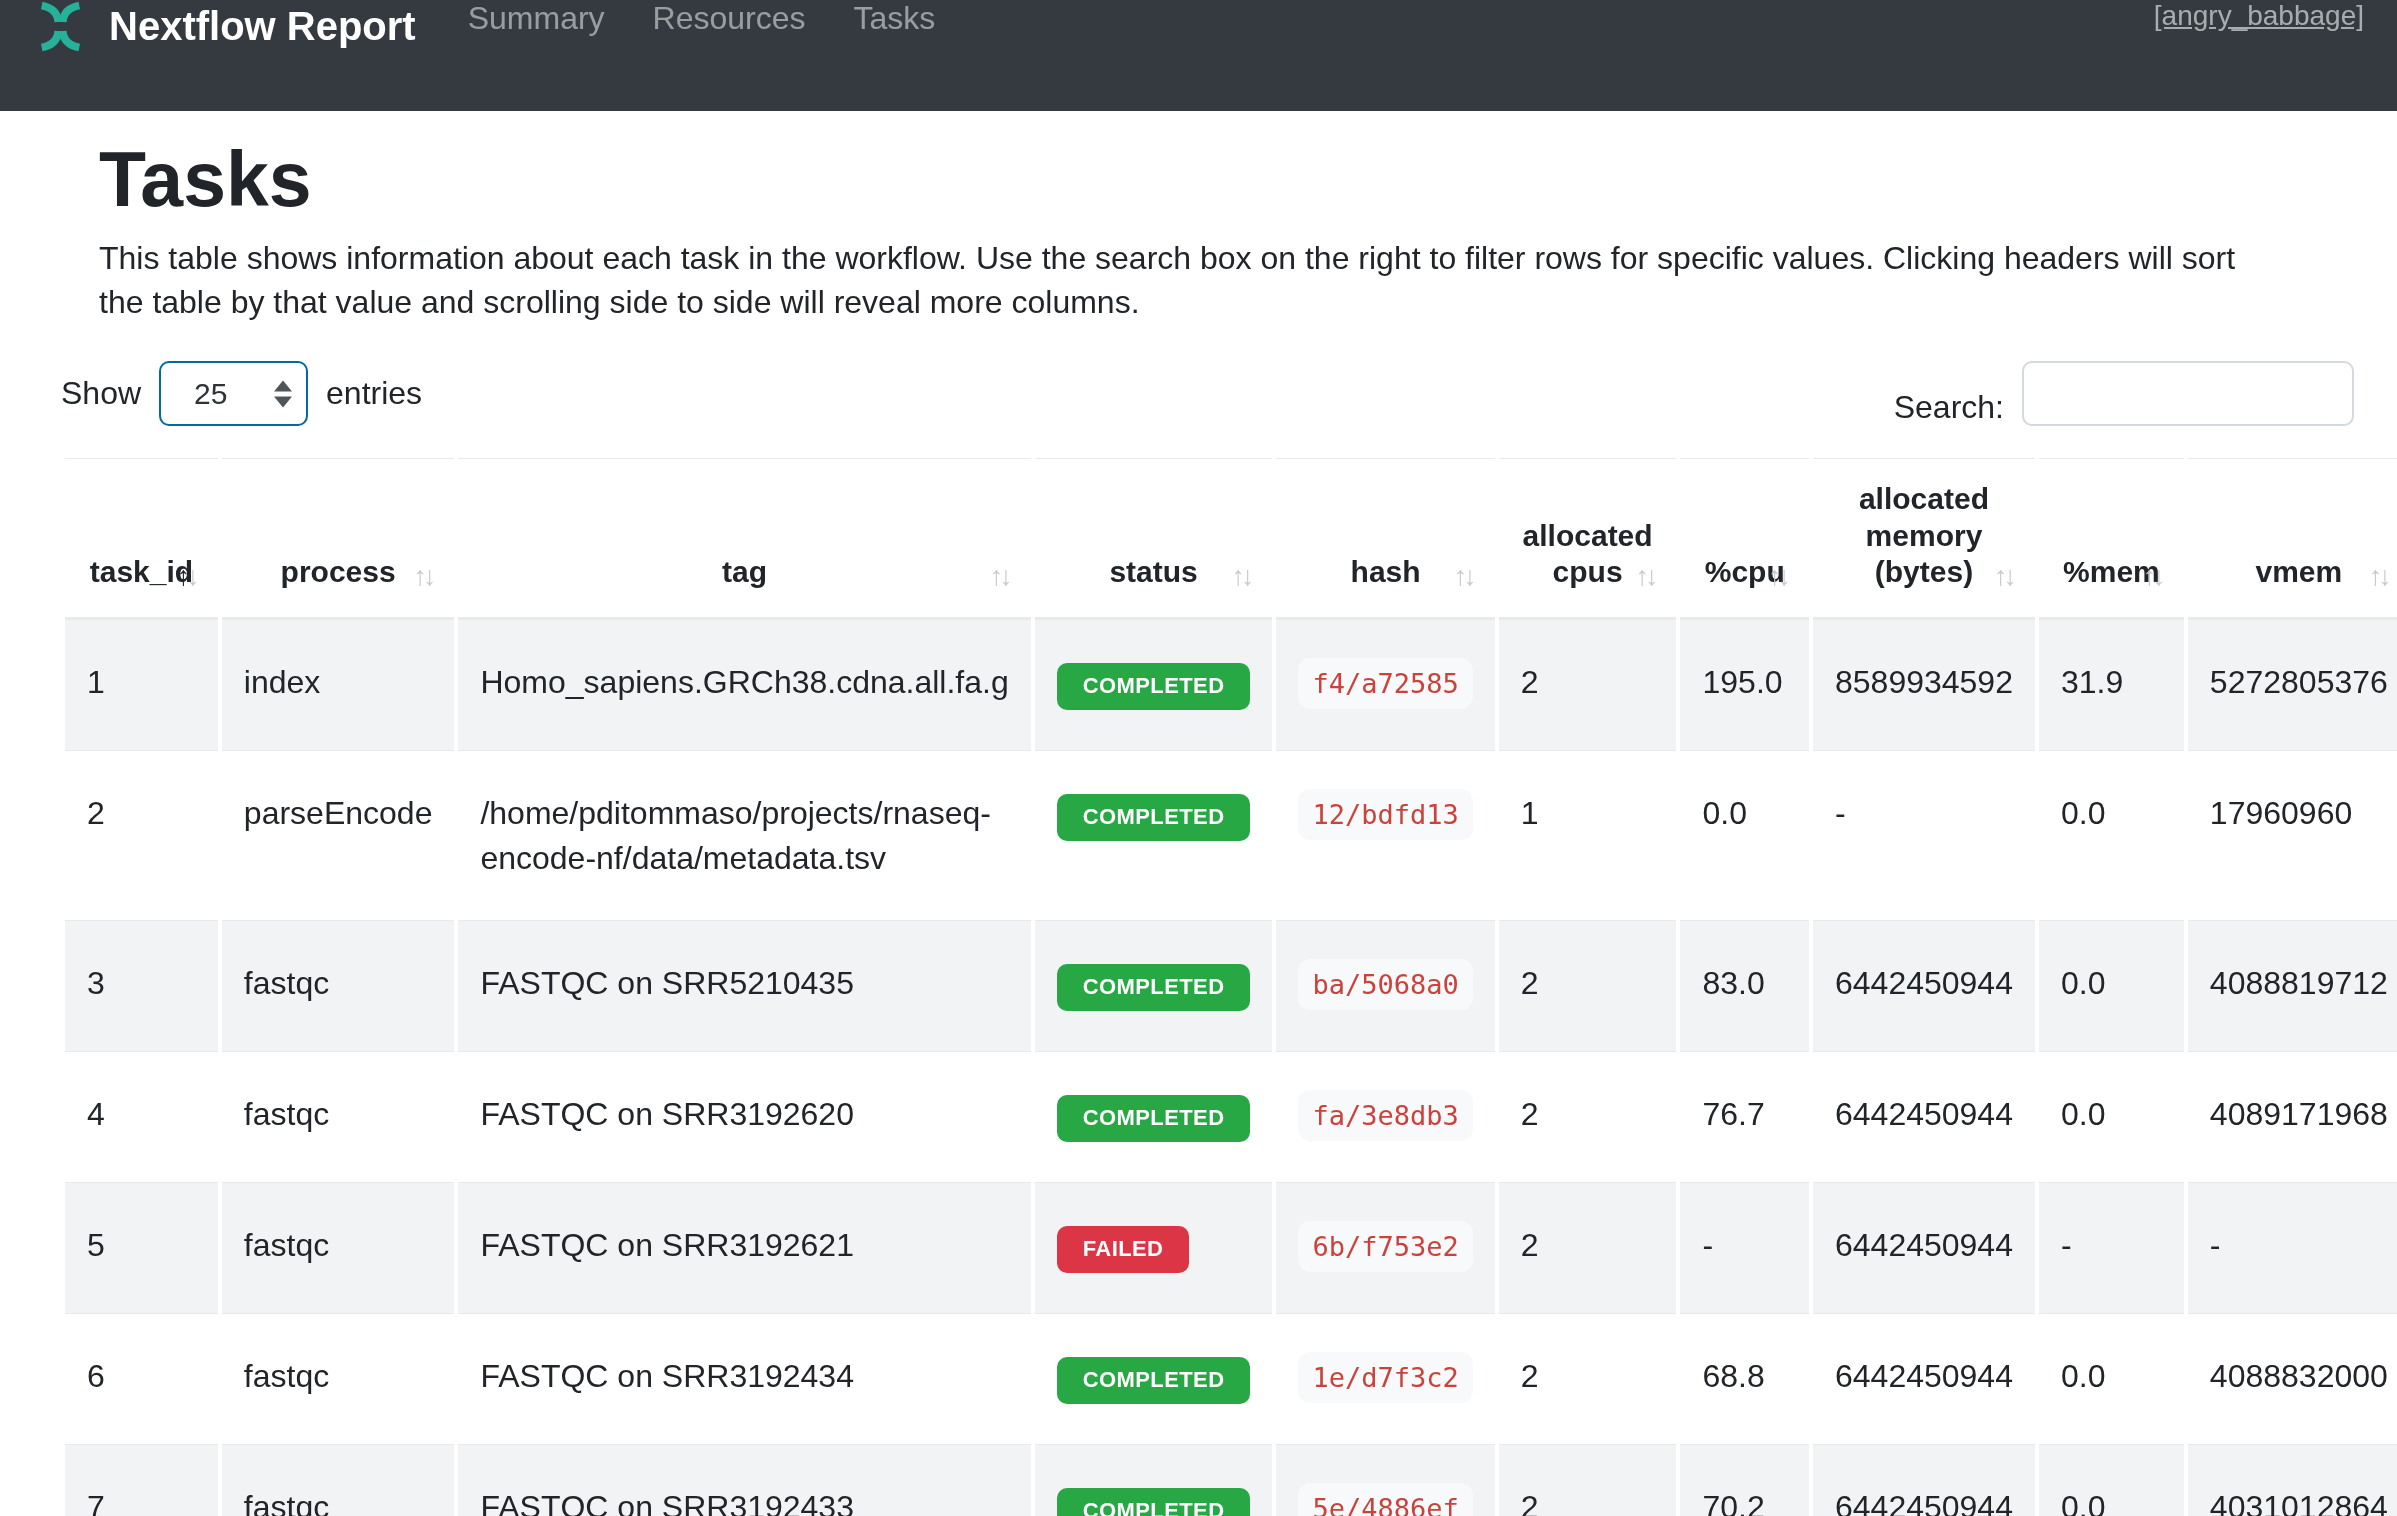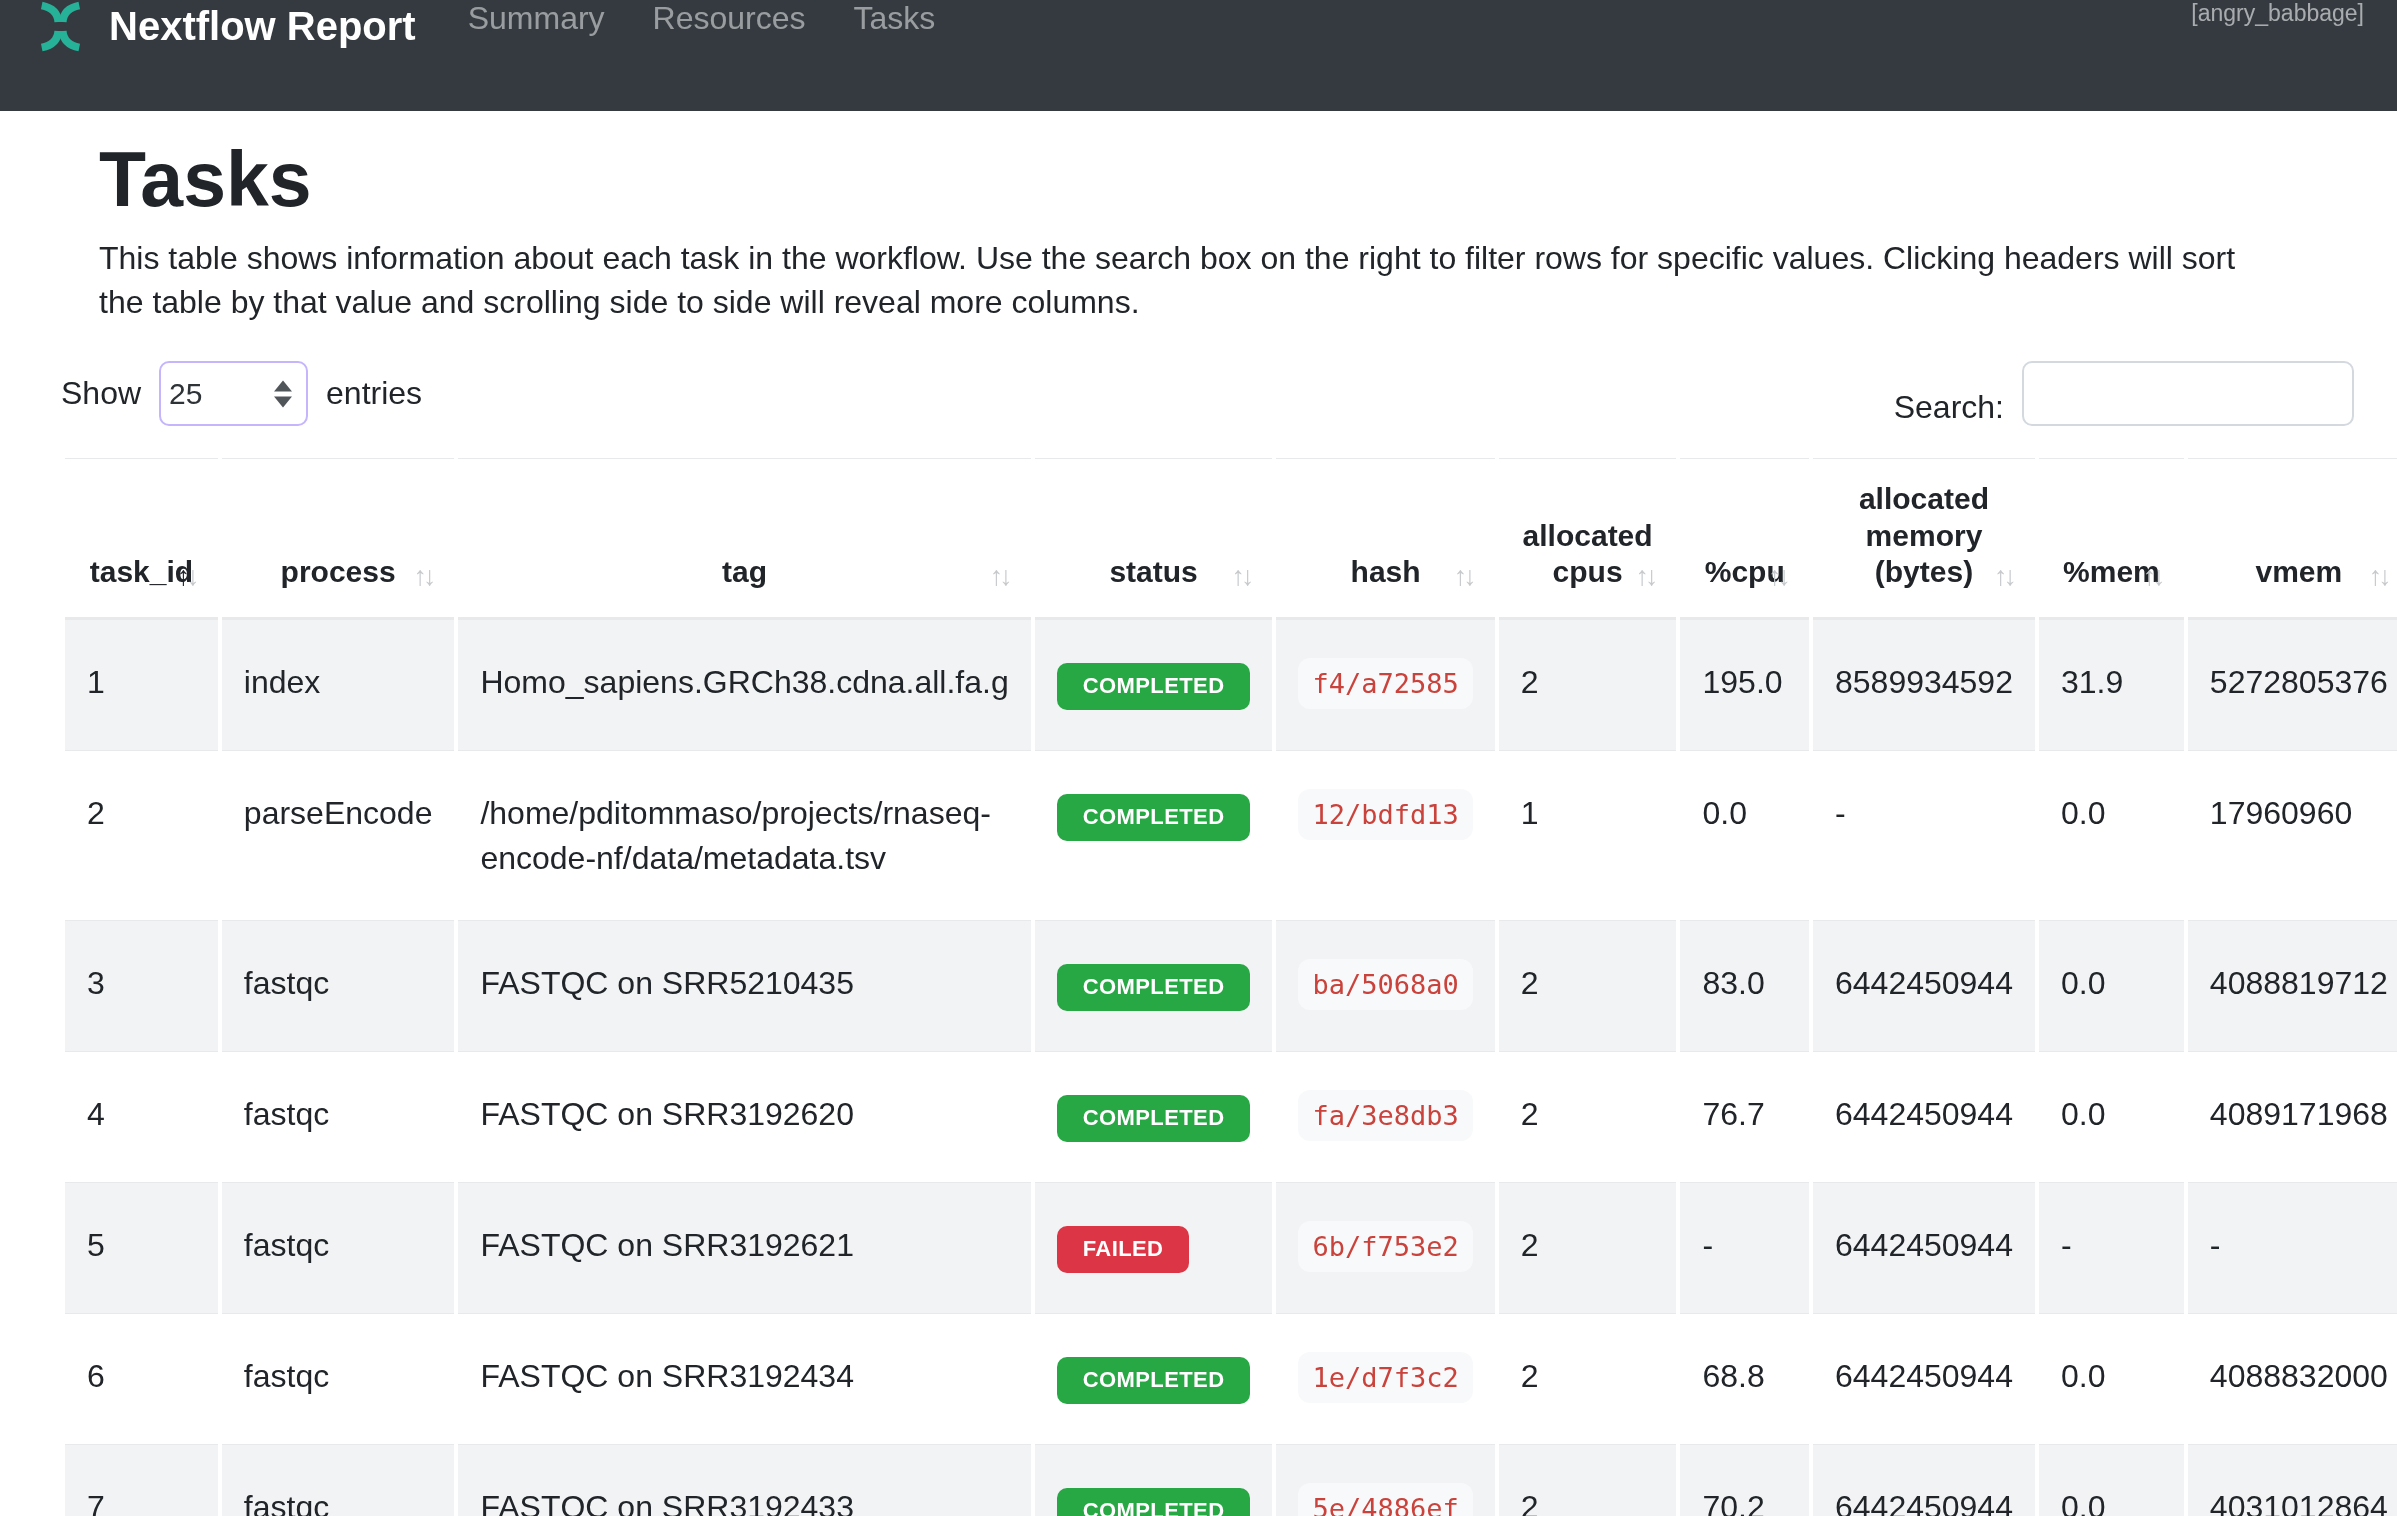--- a/index.html
+++ b/index.html
@@ -23,38 +23,38 @@
   .navbar{
     height:111px;background:var(--navbar-bg);
     display:flex;align-items:flex-start;padding:0 34px;
   }
   .brand{display:flex;align-items:center;gap:22px;color:#fff;
     font-size:40px;font-weight:bold;text-decoration:none;cursor:pointer;}
   .logo{width:53px;height:53px;color:var(--logo-teal);}
   .nav-links{display:flex;align-items:center;margin-left:28px;}
   .nav-link{color:rgba(255,255,255,0.5);font-size:32px;padding:0 24px;
     text-decoration:none;cursor:pointer;}
-  .run-name{margin-left:auto;color:rgba(255,255,255,0.58);font-size:23px;}
+  .run-name{margin-left:auto;color:rgba(255,255,255,0.58);font-size:28px;text-decoration:underline;}
 
   
   .main{padding-left:61px;}
   .intro{padding-left:38px;padding-right:61px;}
   h1.page-title{font-size:77px;line-height:1.15;margin:24px 0 12px;font-weight:bold;}
   .description{font-size:32px;line-height:1.4;margin:0;max-width:2178px;}
 
   
   .controls{display:flex;justify-content:space-between;align-items:center;
     margin-top:36px;padding-right:44px;}
   .show-entries{display:flex;align-items:center;gap:18px;}
   .select-wrap{position:relative;display:inline-block;}
   .page-length{
     -webkit-appearance:none;appearance:none;
-    width:149px;height:65px;border:2px solid #c4b5fd;border-radius:10px;
+    width:149px;height:65px;border:2px solid #0369a1;border-radius:10px;
     background:#fff;font-family:inherit;font-size:30px;color:#2e3338;
-    padding:0 44px 0 8px;cursor:pointer;
+    padding:0 44px 0 33px;cursor:pointer;
   }
   .caret{position:absolute;right:16px;top:50%;transform:translateY(-50%);
     display:flex;flex-direction:column;gap:5px;pointer-events:none;}
   .caret .up{width:0;height:0;border-left:9px solid transparent;
     border-right:9px solid transparent;border-bottom:11px solid #50555a;}
   .caret .down{width:0;height:0;border-left:9px solid transparent;
     border-right:9px solid transparent;border-top:11px solid #50555a;}
   .search-box{display:flex;align-items:flex-end;gap:18px;}
   .search-input{width:332px;height:65px;border:2px solid #d3d9de;border-radius:10px;
     font-family:inherit;font-size:30px;padding:0 18px;outline:none;}

